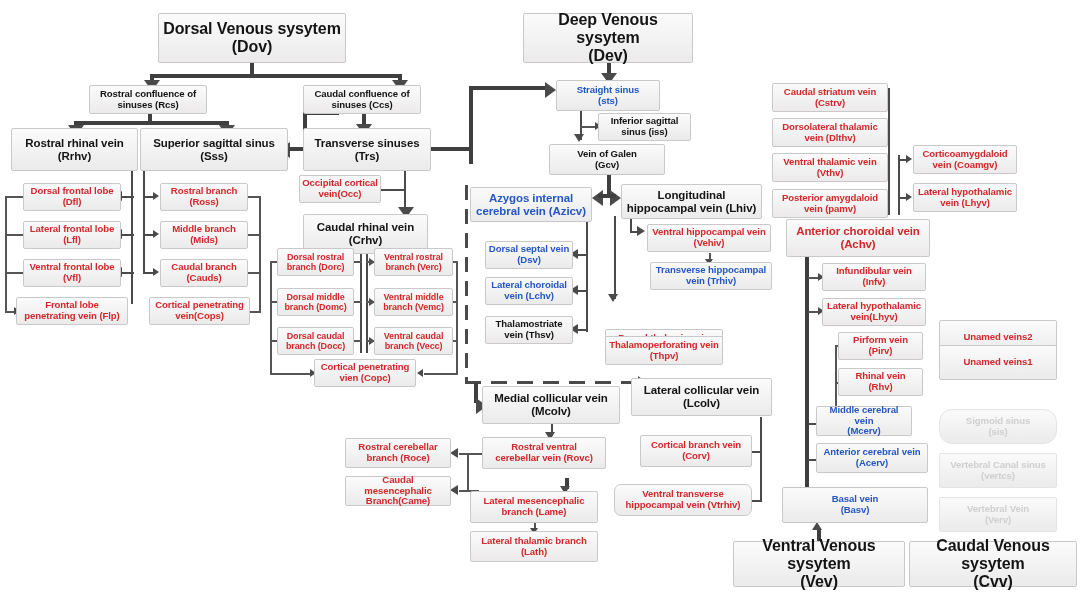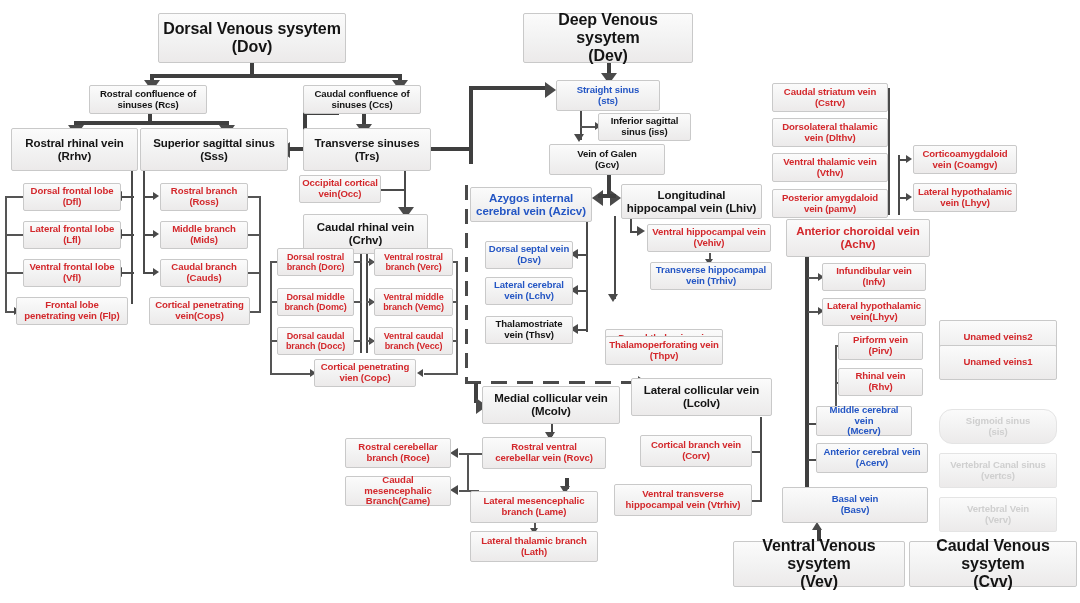--- a/index.html
+++ b/index.html
@@ -443,21 +443,21 @@
   </div>
 
   <div class="node t-sm c-blue" style="left:485px;top:241px;width:88px;height:28px;">
     <div>
         <span>Dorsal septal vein</span>
         <span>(Dsv)</span>
       </div>
   </div>
   <div class="node t-sm c-blue" style="left:485px;top:277px;width:88px;height:28px;">
     <div>
-        <span>Lateral cerebral</span>
+        <span>Lateral choroidal</span>
         <span>vein (Lchv)</span>
       </div>
   </div>
   <div class="node t-sm c-black" style="left:485px;top:316px;width:88px;height:28px;">
     <div>
         <span>Thalamostriate</span>
         <span>vein (Thsv)</span>
       </div>
   </div>
 
@@ -528,21 +528,21 @@
         <span>Lateral thalamic branch</span>
         <span>(Lath)</span>
       </div>
   </div>
   <div class="node t-sm c-red" style="left:640px;top:435px;width:112px;height:32px;">
     <div>
         <span>Cortical branch vein</span>
         <span>(Corv)</span>
       </div>
   </div>
-  <div class="node t-sm c-red" style="left:614px;top:484px;width:138px;height:32px;">
+  <div class="node t-sm c-red" style="left:614px;top:484px;width:138px;height:32px;border-radius:7px;">
     <div>
         <span>Ventral transverse</span>
         <span>hippocampal vein  (Vtrhiv)</span>
       </div>
   </div>
 
   <div class="node t-sm c-red" style="left:772px;top:83px;width:116px;height:29px;">
     <div>
         <span>Caudal striatum vein</span>
         <span>(Cstrv)</span>

